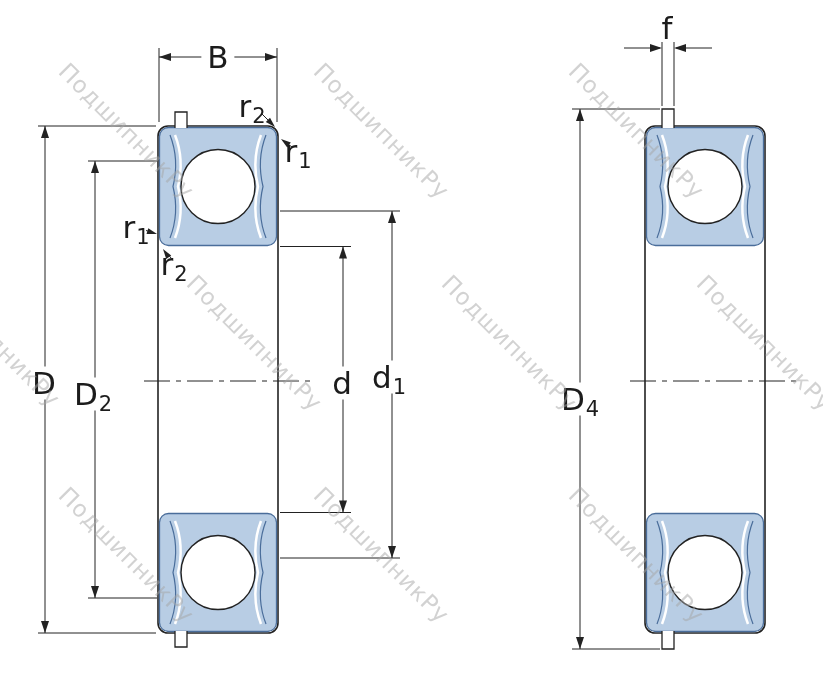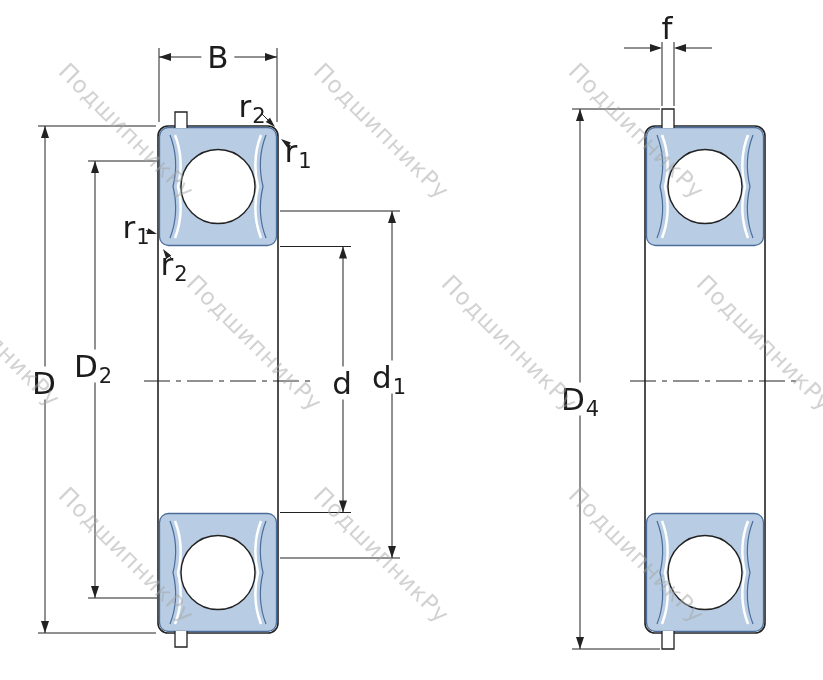--- a/index.html
+++ b/index.html
@@ -147,21 +147,21 @@
     </g>
     <g>
       <line class="ln" x1="171" y1="258" x2="167" y2="253"></line>
       <polygon class="arrow" points="163,249 171.2,255.5 166.2,258.9"></polygon>
     </g>
   </svg>
 
   <div class="labels">
     <div class="dim-label on-line" style="left:218px;top:57px"><span>B</span></div>
     <div class="dim-label on-line" style="left:44px;top:383px"><span>D</span></div>
-    <div class="dim-label on-line" style="left:93px;top:366px"><span>D</span><span class="sub">2</span></div>
+    <div class="dim-label on-line" style="left:93px;top:394px"><span>D</span><span class="sub">2</span></div>
     <div class="dim-label on-line" style="left:342px;top:383px"><span>d</span></div>
     <div class="dim-label on-line" style="left:389px;top:377px"><span>d</span><span class="sub">1</span></div>
     <div class="dim-label on-line" style="left:580px;top:399px"><span>D</span><span class="sub">4</span></div>
     <div class="dim-label" style="left:667px;top:28px"><span>f</span></div>
     <div class="dim-label" style="left:252px;top:106px"><span>r</span><span class="sub">2</span></div>
     <div class="dim-label" style="left:298px;top:151px"><span>r</span><span class="sub">1</span></div>
     <div class="dim-label" style="left:136px;top:227px"><span>r</span><span class="sub">1</span></div>
     <div class="dim-label" style="left:174px;top:264px"><span>r</span><span class="sub">2</span></div>
   </div>
 

